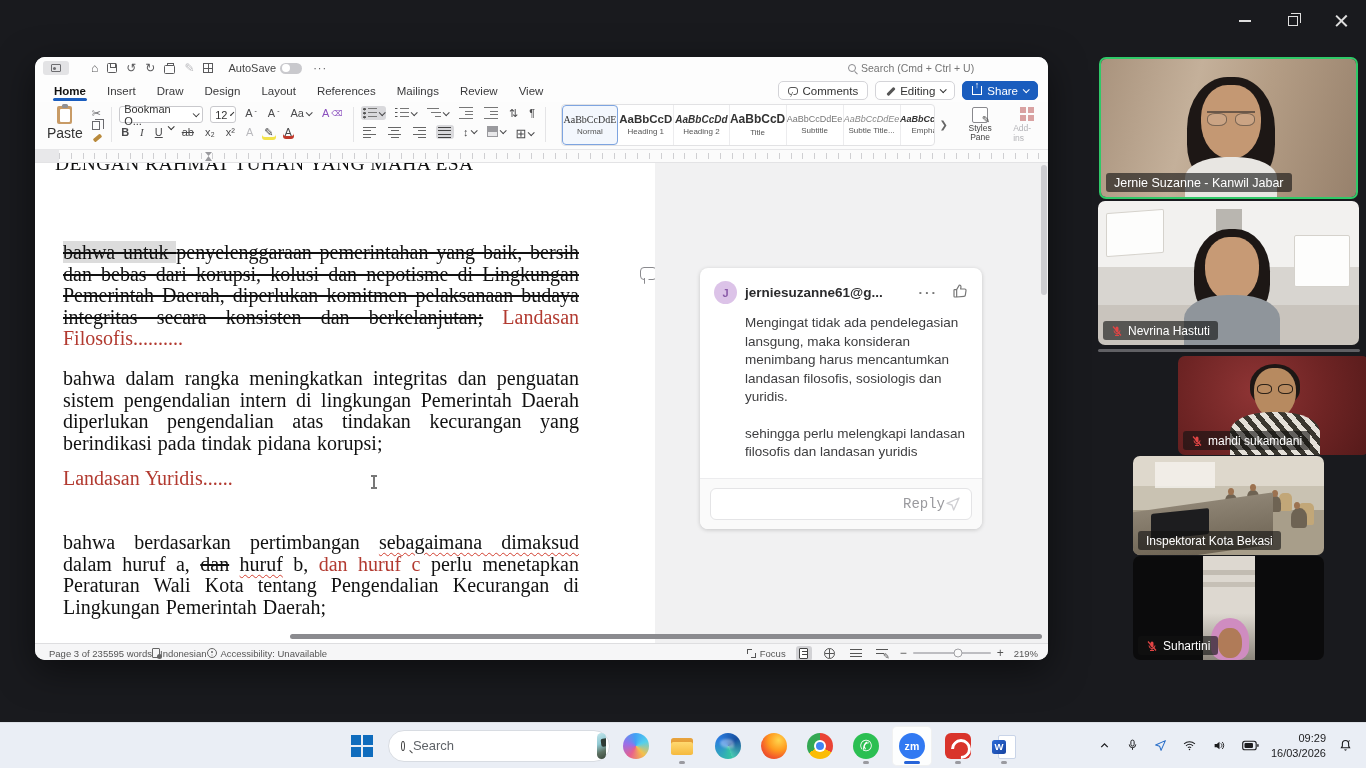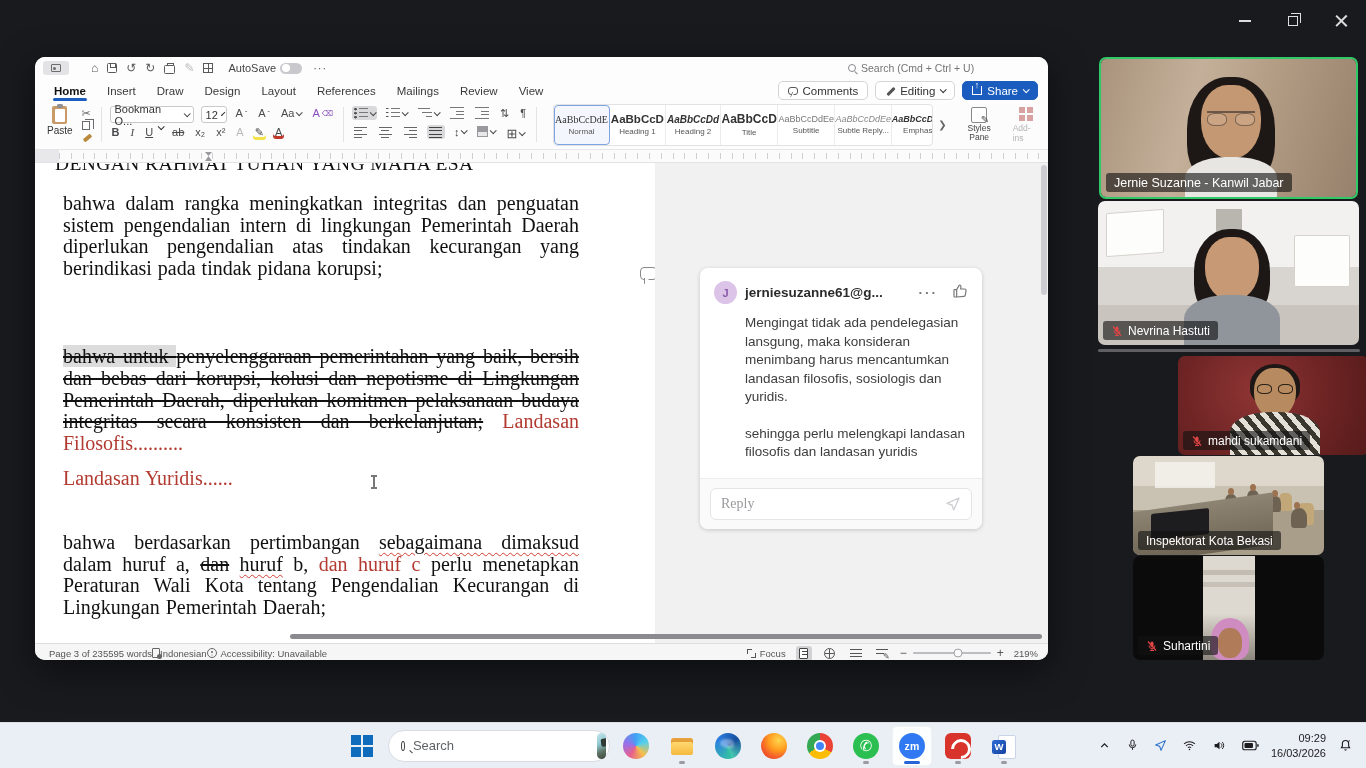--- a/index.html
+++ b/index.html
@@ -178,21 +178,21 @@
   .chead { display:flex; align-items:center; gap:8px; padding:13px 14px 4px 14px; }
   .avatar { width:23px; height:23px; border-radius:50%; background:#dcc3e8; color:#8a5aa8; font-size:11px; font-weight:bold;
             display:flex; align-items:center; justify-content:center; }
   .cauthor { font-weight:bold; color:#2b2b2d; font-size:13.5px; }
   .cmenu { margin-left:auto; color:#777; letter-spacing:2px; cursor:pointer; font-weight:bold; }
   .cthumb { cursor:pointer; margin-left:6px; }
   .cbody { padding:6px 16px 2px 45px; line-height:18.5px; }
   .cbody2 { padding:16px 16px 16px 45px; line-height:18.5px; }
   .cfoot { border-top:1px solid #ececee; background:#fafafa; padding:9px 10px; border-radius:0 0 8px 8px; }
   .replybox { display:flex; align-items:center; background:#fff; border:1px solid #e4e4e6; border-radius:6px; padding:7px 10px; }
-  .replybox input { border:none; outline:none; flex:1; font-size:14px; color:#444; font-family:Liberation Serif, serif; }
+  .replybox input { border:none; outline:none; flex:1; font-size:14px; color:#444; font-family:Liberation Mono, monospace;text-align:right; }
   .replybox input::placeholder { color:#9a9a9e; }
 
   
   .hscroll { position:absolute; left:255px; bottom:4px; width:752px; height:5px; background:#8b8b8f; border-radius:3px; cursor:pointer; }
   .vscroll { position:absolute; right:1px; top:2px; width:6px; height:130px; background:#cdcdd1; border-radius:3px; cursor:pointer; }
 
   
   .statusbar { height:19px; background:#f6f6f7; border-top:1px solid #dedee0; display:flex; align-items:center;
                padding:0 10px 0 14px; font-size:9.5px; color:#555; }
   .sb-item { cursor:pointer; display:flex; align-items:center; gap:4px; white-space:nowrap; }
@@ -381,21 +381,21 @@
           <span>Share</span>
           <span class="chev"></span>
         </span>
       </span>
     </div>
 
     <div class="ribbon">
       <div class="paste-grp">
         <div class="paste-big">
           <span class="ic-clip"></span>
-          <span style="font-size:10px;">Paste</span>
+          <span style="font-size:14px;">Paste</span>
         </div>
         <div class="paste-col">
           <span style="font-size:11px;">✂</span>
           <span class="ic-copy"></span>
           <span class="ic-brush"></span>
         </div>
       </div>
       <div class="rsep"></div>
       <div class="rgroup">
         <div class="rrow">
@@ -506,21 +506,21 @@
           <div class="gcell">
             <span class="sample s-title">AaBbCcD</span>
               <span class="glabel">Title</span>
           </div>
           <div class="gcell">
             <span class="sample s-sub">AaBbCcDdEe</span>
               <span class="glabel">Subtitle</span>
           </div>
           <div class="gcell">
             <span class="sample s-semph">AaBbCcDdEe</span>
-              <span class="glabel">Subtle Reply...</span>
+              <span class="glabel">Subtle Title...</span>
           </div>
           <div class="gcell" style="border-right:none;">
             <span class="sample s-emph">AaBbCcDdEe</span>
               <span class="glabel">Emphasis</span>
           </div>
         </div>
         <span class="gal-more">❯</span>
         <div class="stylespane">
           <span class="ic-pane"></span>
           <span>Styles Pane</span>
@@ -535,22 +535,22 @@
     <div class="ruler">
       <div class="lmargin"></div>
       <div class="ticks"></div>
       <div class="indent"></div>
     </div>
 
     <div class="docarea">
       <div class="page">
         <div class="doctext">
           <div class="dhead">DENGAN RAHMAT TUHAN YANG MAHA ESA</div>
+          <p class="para p1"><span class="r-strike r-sel">bahwa untuk </span><span class="r-strike">penyelenggaraan pemerintahan yang baik, bersih dan bebas dari korupsi, kolusi dan nepotisme di Lingkungan Pemerintah Daerah, diperlukan komitmen pelaksanaan budaya integritas secara konsisten dan berkelanjutan;</span><span class="r-red"> Landasan Filosofis..........</span></p>
           <p class="para p2"><span>bahwa dalam rangka meningkatkan integritas dan penguatan sistem pengendalian intern di lingkungan Pemerintah Daerah diperlukan pengendalian atas tindakan kecurangan yang berindikasi pada tindak pidana korupsi;</span></p>
-          <p class="para p1"><span class="r-strike r-sel">bahwa untuk </span><span class="r-strike">penyelenggaraan pemerintahan yang baik, bersih dan bebas dari korupsi, kolusi dan nepotisme di Lingkungan Pemerintah Daerah, diperlukan komitmen pelaksanaan budaya integritas secara konsisten dan berkelanjutan;</span><span class="r-red"> Landasan Filosofis..........</span></p>
           <p class="para p3"><span class="r-red">Landasan Yuridis......</span></p>
           <p class="para p4"><span>bahwa berdasarkan pertimbangan </span><span class="r-wavy">sebagaimana dimaksud</span><span> dalam huruf a, </span><span class="r-strike">dan</span><span> </span><span class="r-wavy">huruf</span><span> b, </span><span class="r-red">dan huruf c</span><span> perlu menetapkan Peraturan Wali Kota tentang Pengendalian Kecurangan di Lingkungan Pemerintah Daerah;</span></p>
         </div>
         <div class="anchor-bubble"></div>
         <div class="caret"></div>
       </div>
 
       <div class="commentzone">
         <div class="ccard">
           <div class="chead">

